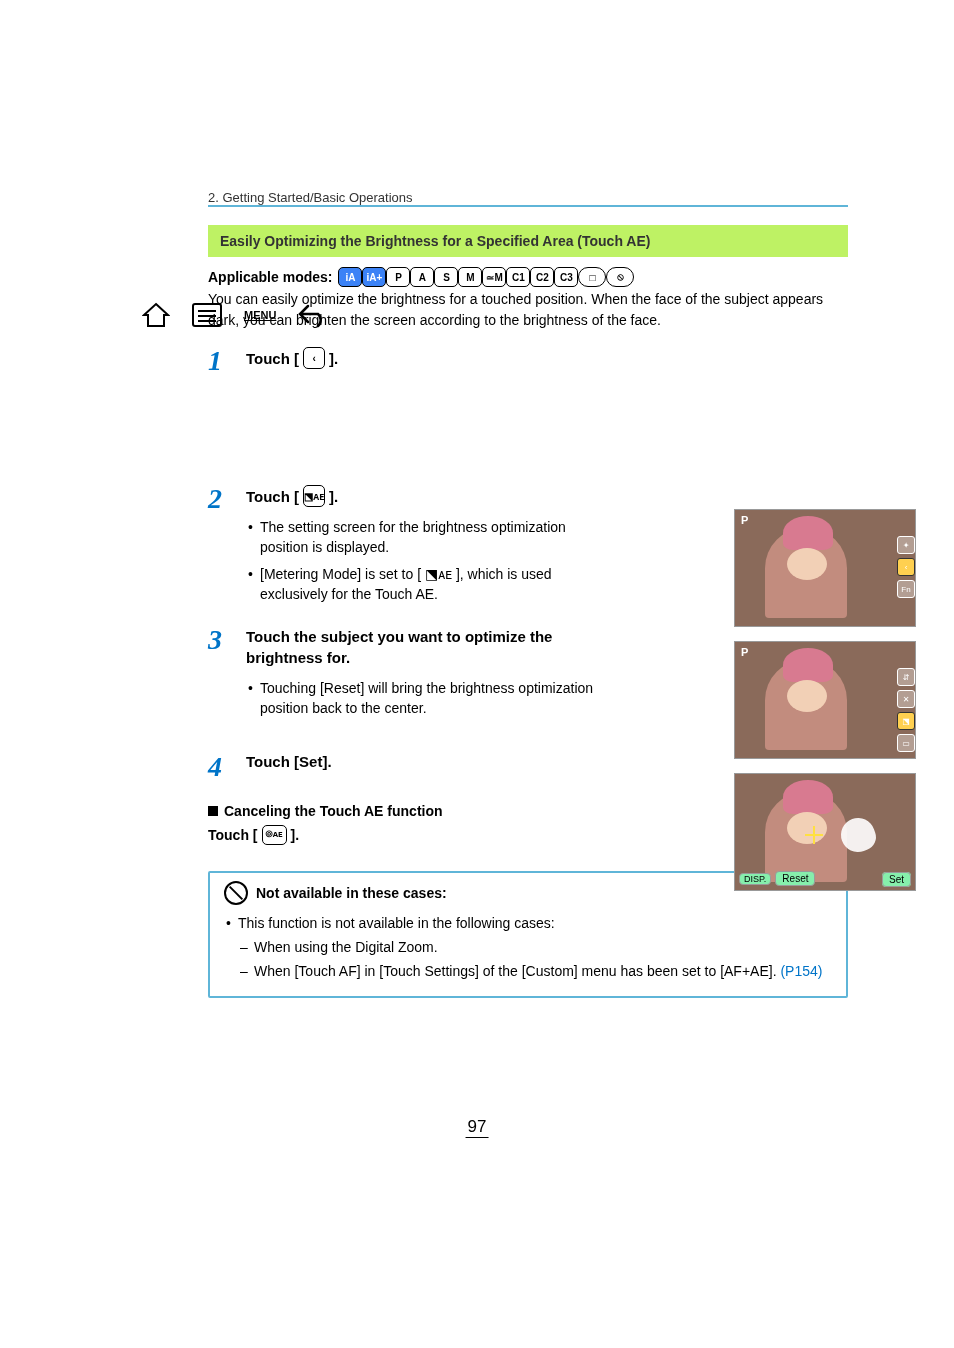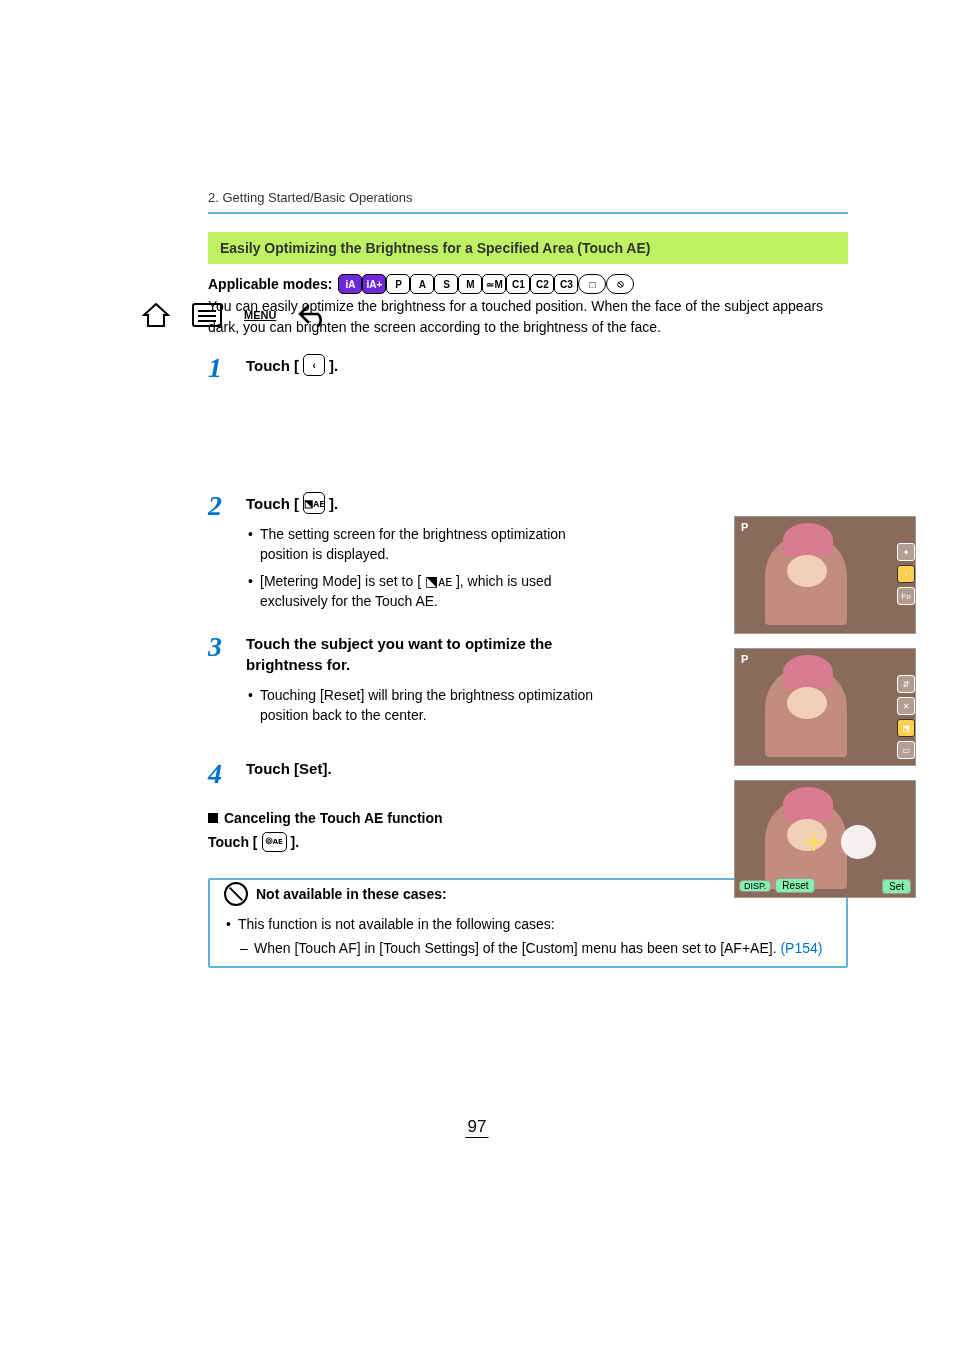--- a/index.html
+++ b/index.html
@@ -1,25 +1,25 @@
 <!DOCTYPE html>
 <html><head>
 <meta charset="utf-8">
 <style>
 body{margin:0;font-family:Arial,Helvetica,sans-serif;font-size:14px;color:#000;background:#fff}
 .page{width:954px;height:1348px;position:relative;margin:0 auto;background:#fff}
 .sidebar{position:absolute;left:142px;top:300px;width:50px;display:flex;flex-direction:row;gap:22px;align-items:center}
 .sidebar-item{width:36px;height:30px;display:flex;align-items:center;justify-content:center;cursor:pointer}
 .content{position:absolute;left:208px;top:190px;width:640px}
-.breadcrumb{font-size:13px;color:#333;padding-bottom:7px;border-bottom:2px solid #5fb5d8}
+.breadcrumb{font-size:13px;color:#333;padding-bottom:0;border-bottom:2px solid #5fb5d8}
 .section-title{background:#bef264;padding:8px 12px;font-weight:bold;font-size:14px;margin-top:18px;color:#333}
 .modes-row{display:flex;align-items:center;margin-top:10px;}
 .modes-label{font-weight:bold;margin-right:6px}
 .mode-icon{display:inline-flex;align-items:center;justify-content:center;border:1.5px solid #000;border-radius:5px;min-width:18px;height:18px;font-size:10px;font-weight:bold;padding:0 2px;font-family:Arial}
-.mode-icon.filled{background:#6d28d9;color:#fff}
+.mode-icon.filled{background:#3b82f6;color:#fff}
 .mode-icon.oval{border-radius:10px;width:22px}
 .intro{margin-top:2px;line-height:1.5}
 .step-row{display:flex;margin-top:16px;align-items:flex-start;gap:14px}
 .step-num{color:#0074c8;font-size:28px;font-weight:bold;font-style:italic;min-width:24px;font-family:Georgia,serif;line-height:1}
 .step-body{flex:1}
 .step-head{font-weight:bold;font-size:15px;display:flex;align-items:center;gap:4px}
 .step-icon{display:inline-flex;border:1.5px solid #000;border-radius:5px;width:20px;height:20px;align-items:center;justify-content:center;font-size:10px}
 .photo-col{position:absolute;right:-66px;top:162px;width:180px;display:flex;flex-direction:column;gap:14px}
 .photo{width:180px;height:116px;background:#8a6a5a;position:relative;border:1px solid #999}
 .photo .p-inner{position:absolute;left:30px;top:18px;width:82px;height:90px;background:#c28c7e;border-radius:40px 40px 4px 4px}
@@ -36,21 +36,21 @@
 .photo3-cross{position:absolute;left:70px;top:52px;width:18px;height:18px}
 .photo3-cross:before,.photo3-cross:after{content:"";position:absolute;background:#ffe040}
 .photo3-cross:before{left:8px;top:0;width:2px;height:18px}
 .photo3-cross:after{left:0;top:8px;width:18px;height:2px}
 .bullets{margin:10px 0 0 0;padding-left:0;list-style:none}
 .bullets li{margin-bottom:6px;padding-left:14px;position:relative;line-height:1.45}
 .bullets li:before{content:"•";position:absolute;left:2px}
 .sub-h{font-weight:bold;display:flex;align-items:center;gap:6px;margin-top:22px}
 .sq{width:10px;height:10px;background:#000;display:inline-block}
 .touch-line{font-weight:bold;margin-top:6px;display:flex;align-items:center;gap:4px}
-.note-box{border:2px solid #5fb5d8;border-radius:2px;padding:2px 14px;margin-top:26px}
+.note-box{border:2px solid #5fb5d8;border-radius:2px;padding:8px 14px;margin-top:26px}
 .note-head{font-weight:bold;display:flex;align-items:center;gap:8px;margin-bottom:8px}
 .note-icon{width:20px;height:20px;border:2px solid #000;border-radius:50%;display:flex;align-items:center;justify-content:center;position:relative}
 .note-icon:after{content:"";position:absolute;width:18px;height:2px;background:#000;transform:rotate(45deg)}
 .dash-list{margin:4px 0 0 0;padding:0;list-style:none}
 .dash-list li{padding-left:16px;position:relative;margin-bottom:4px;line-height:1.45}
 .dash-list li:before{content:"–";position:absolute;left:2px}
 .link{color:#0074c8}
 .page-num{position:absolute;left:50%;transform:translateX(-50%);bottom:210px;font-size:17px;border-bottom:1px solid #000;padding:0 2px}
 .inline-icon-box{display:inline-flex;border:1.5px solid #000;border-radius:5px;padding:1px 3px;font-size:9px;align-items:center;vertical-align:middle;height:16px}
 </style>
@@ -200,20 +200,21 @@
 
     <div class="note-box">
       <div class="note-head">
         <span class="note-icon"></span>
         <span>Not available in these cases:</span>
       </div>
       <ul class="bullets" style="margin-top:0">
         <li>
           <span>This function is not available in the following cases:</span>
           <ul class="dash-list">
+            <li>When using the Digital Zoom.</li>
             <li>
               <span>When [Touch AF] in [Touch Settings] of the [Custom] menu has been set to [AF+AE].</span>
               <span class="link">(P154)</span>
             </li>
           </ul>
         </li>
       </ul>
     </div>
   </div>
 

